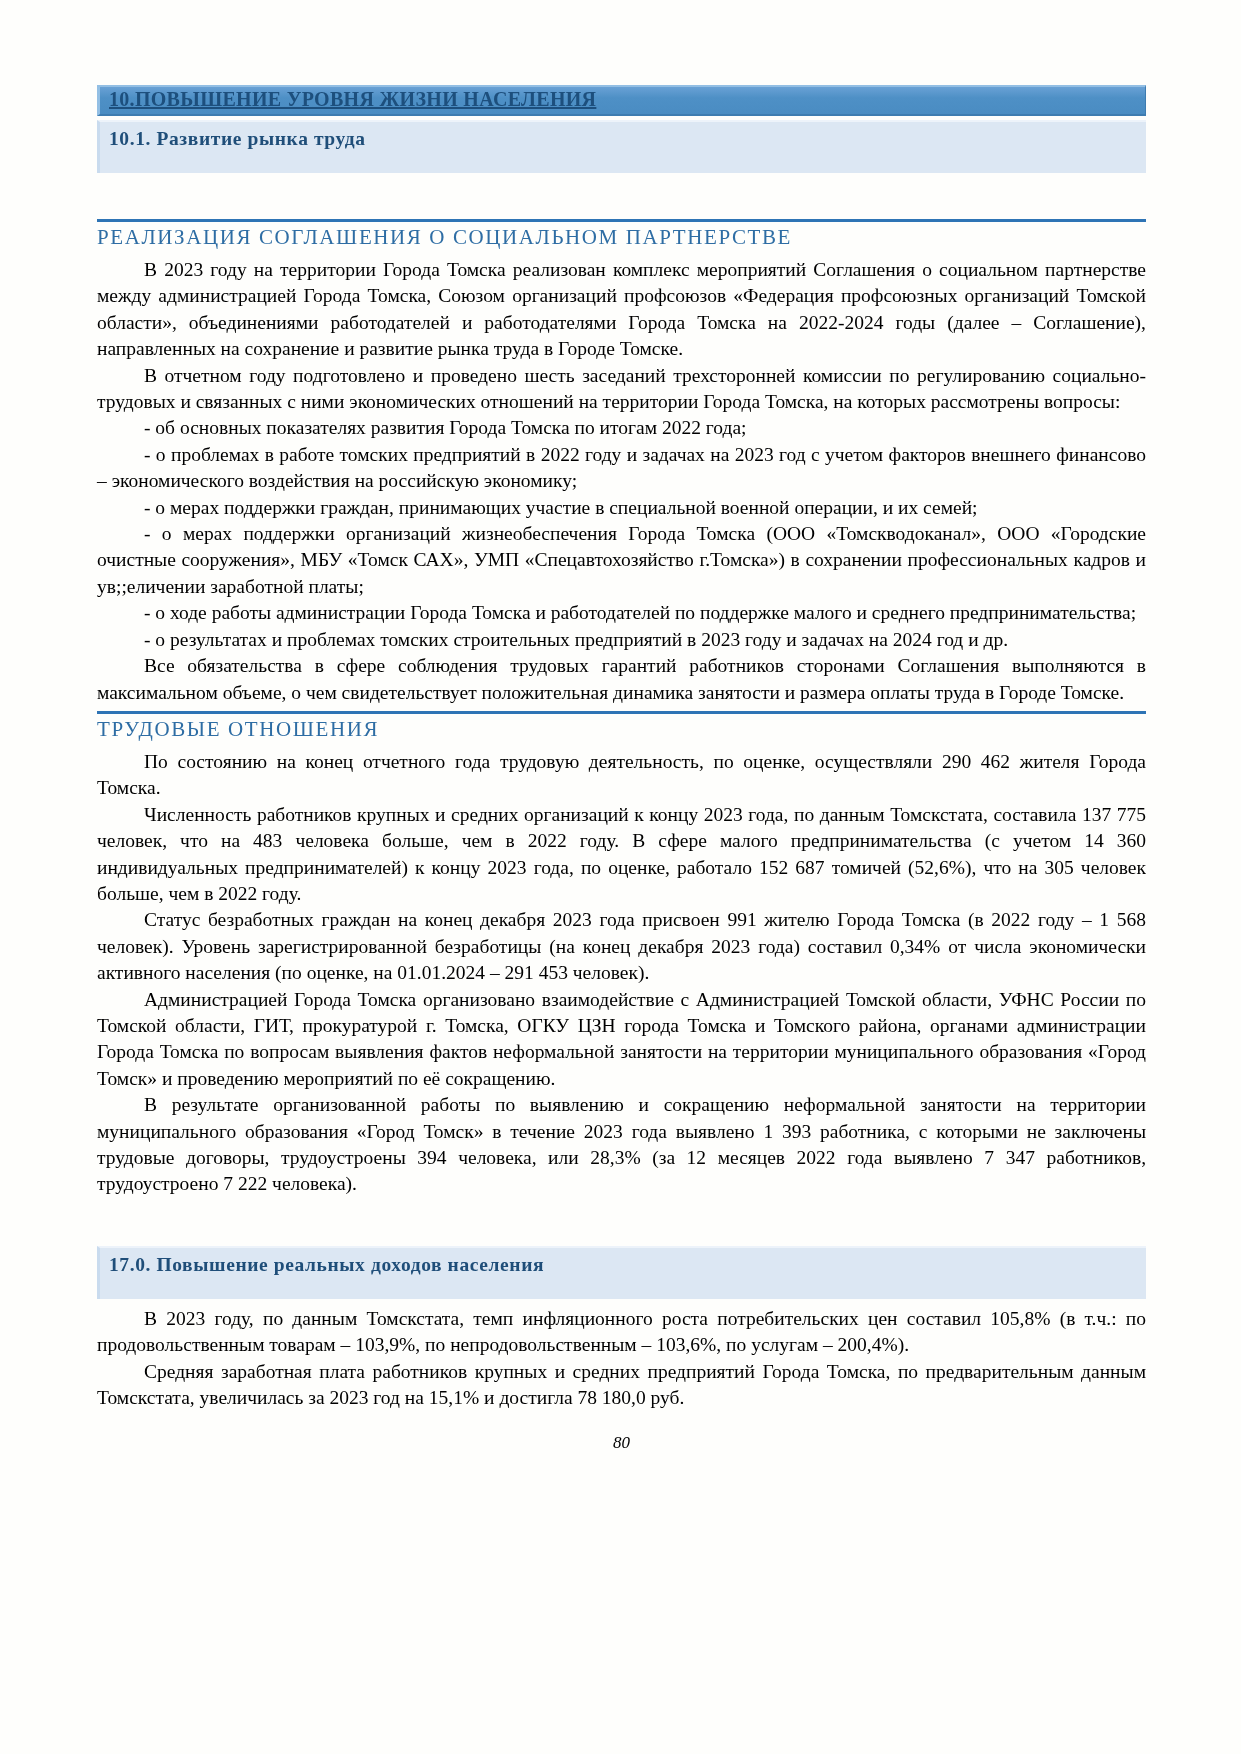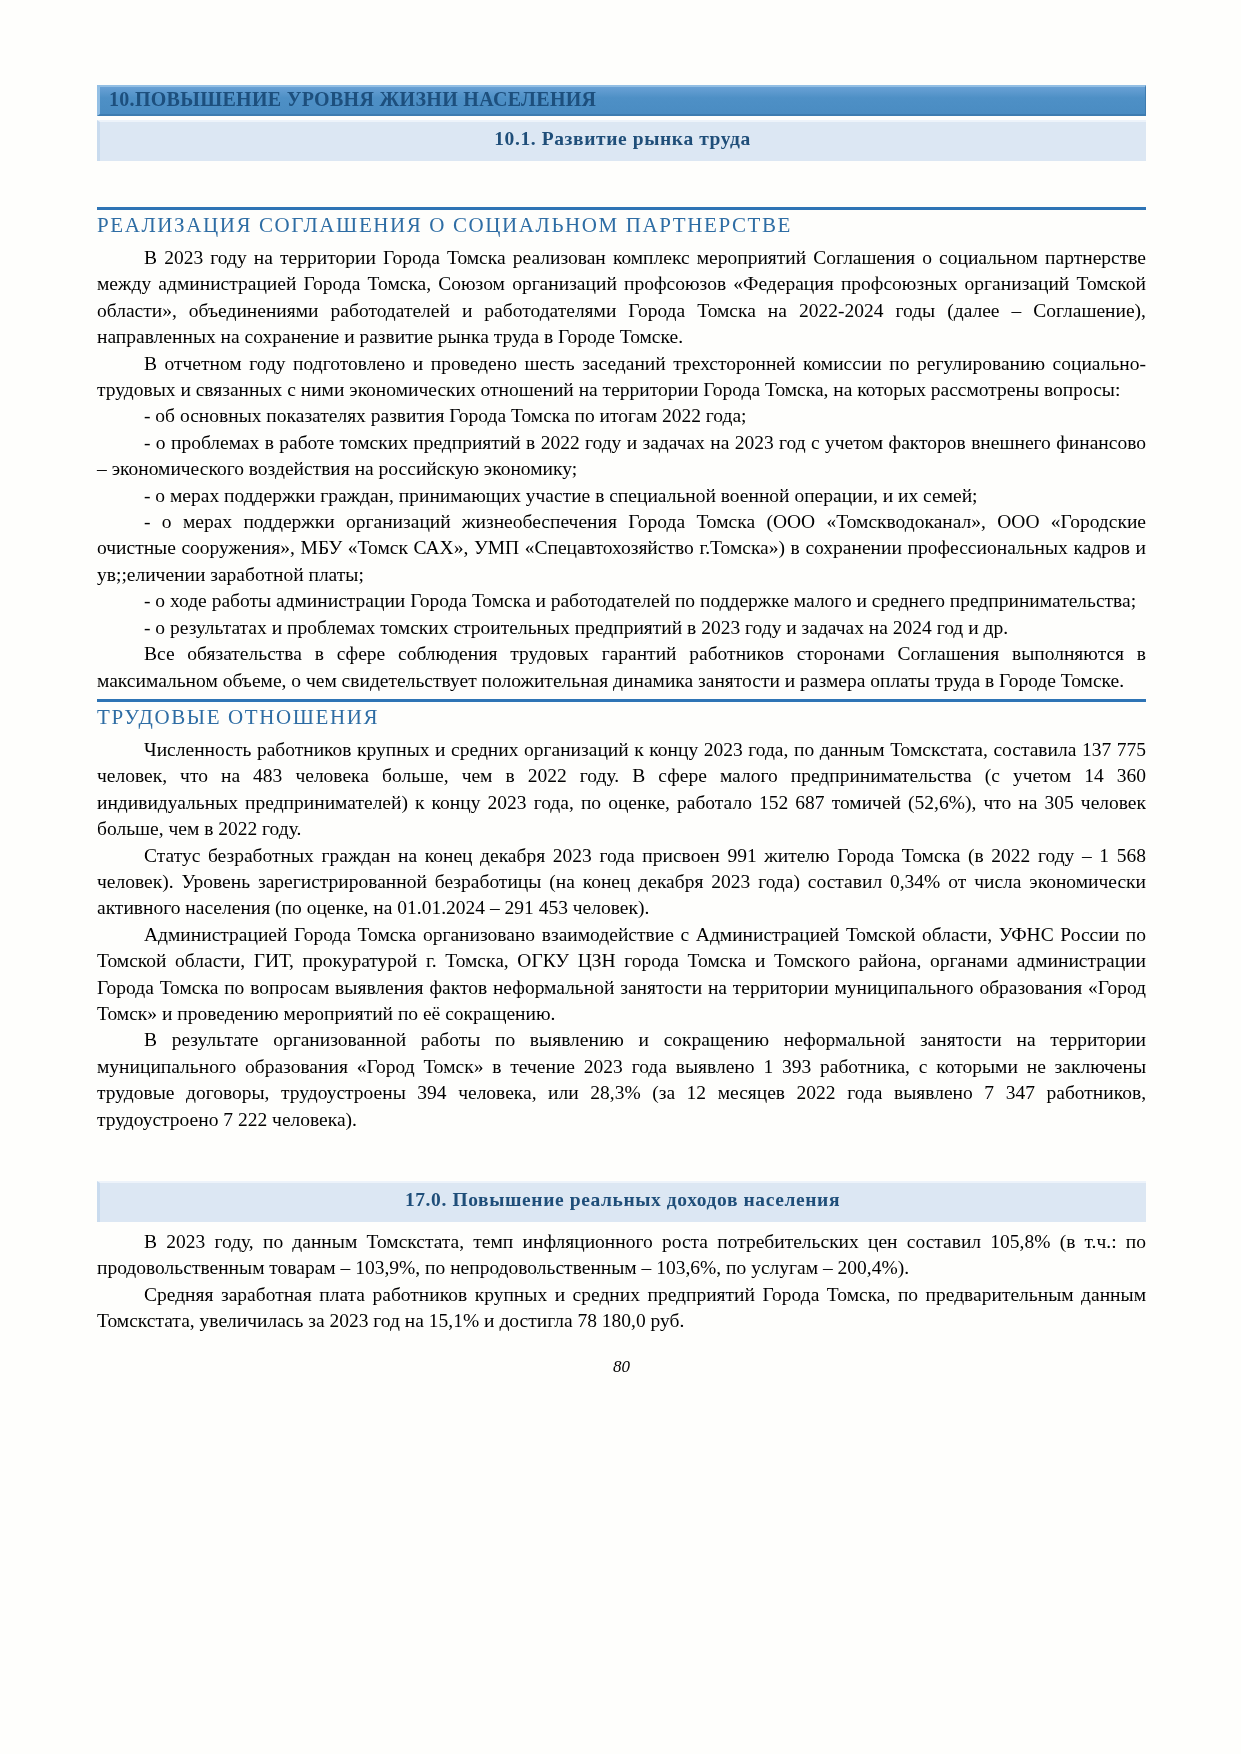--- a/index.html
+++ b/index.html
@@ -23,29 +23,29 @@
     border-left: 3px solid #93bfe4;
     border-right: 1px solid #3e7cb0;
     border-bottom: 2px solid #3e7cb0;
     padding: 1px 10px 3px 9px;
   }
   .chapter-title {
     color: #1d4f7d;
     font-weight: bold;
     font-size: 20px;
     letter-spacing: 0.3px;
+    text-decoration: underline;
   }
   
   .sub-bar {
     background: #dce7f3;
     border-top: 2px solid #edf3fa;
     border-left: 3px solid #c9dbee;
-    padding: 6px 10px 11px 9px;
+    padding: 6px 10px 23px 9px;
     margin-top: 4px;
-    text-align: center;
   }
   .sub-title {
     color: #1f4e79;
     font-weight: bold;
     font-size: 19.5px;
     letter-spacing: 0.6px;
   }
   
   .ruled-section { margin-top: 46px; }
   .ruled-section.tight { margin-top: 5px; }
@@ -100,20 +100,21 @@
     <p class="body-par">- о мерах поддержки граждан, принимающих участие в специальной военной операции, и их семей;</p>
     <p class="body-par">- о мерах поддержки организаций жизнеобеспечения Города Томска (ООО «Томскводоканал», ООО «Городские очистные сооружения», МБУ «Томск САХ», УМП «Спецавтохозяйство г.Томска») в сохранении профессиональных кадров и ув;;еличении заработной платы;</p>
     <p class="body-par">- о ходе работы администрации Города Томска и работодателей по поддержке малого и среднего предпринимательства;</p>
     <p class="body-par">- о результатах и проблемах томских строительных предприятий в 2023 году и задачах на 2024 год и др.</p>
     <p class="body-par">Все обязательства в сфере соблюдения трудовых гарантий работников сторонами Соглашения выполняются в максимальном объеме, о чем свидетельствует положительная динамика занятости и размера оплаты труда в Городе Томске.</p>
   </div>
 
   <div class="ruled-section tight">
     <hr class="blue-rule">
     <h2 class="section-heading">ТРУДОВЫЕ ОТНОШЕНИЯ</h2>
+    <p class="body-par">По состоянию на конец отчетного года трудовую деятельность, по оценке, осуществляли 290 462 жителя Города Томска.</p>
     <p class="body-par">Численность работников крупных и средних организаций к концу 2023 года, по данным Томскстата, составила 137 775 человек, что на 483 человека больше, чем в 2022 году. В сфере малого предпринимательства (с учетом 14 360 индивидуальных предпринимателей) к концу 2023 года, по оценке, работало 152 687 томичей (52,6%), что на 305 человек больше, чем в 2022 году.</p>
     <p class="body-par">Статус безработных граждан на конец декабря 2023 года присвоен 991 жителю Города Томска (в 2022 году – 1 568 человек). Уровень зарегистрированной безработицы (на конец декабря 2023 года) составил 0,34% от числа экономически активного населения (по оценке, на 01.01.2024 – 291 453 человек).</p>
     <p class="body-par">Администрацией Города Томска организовано взаимодействие с Администрацией Томской области, УФНС России по Томской области, ГИТ, прокуратурой г. Томска, ОГКУ ЦЗН города Томска и Томского района, органами администрации Города Томска по вопросам выявления фактов неформальной занятости на территории муниципального образования «Город Томск» и проведению мероприятий по её сокращению.</p>
     <p class="body-par">В результате организованной работы по выявлению и сокращению неформальной занятости на территории муниципального образования «Город Томск» в течение 2023 года выявлено 1 393 работника, с которыми не заключены трудовые договоры, трудоустроены 394 человека, или 28,3% (за 12 месяцев 2022 года выявлено 7 347 работников, трудоустроено 7 222 человека).</p>
   </div>
 
   <div class="spacer-102"></div>
 
   <div class="sub-bar">
     <span class="sub-title">17.0. Повышение реальных доходов населения</span>

